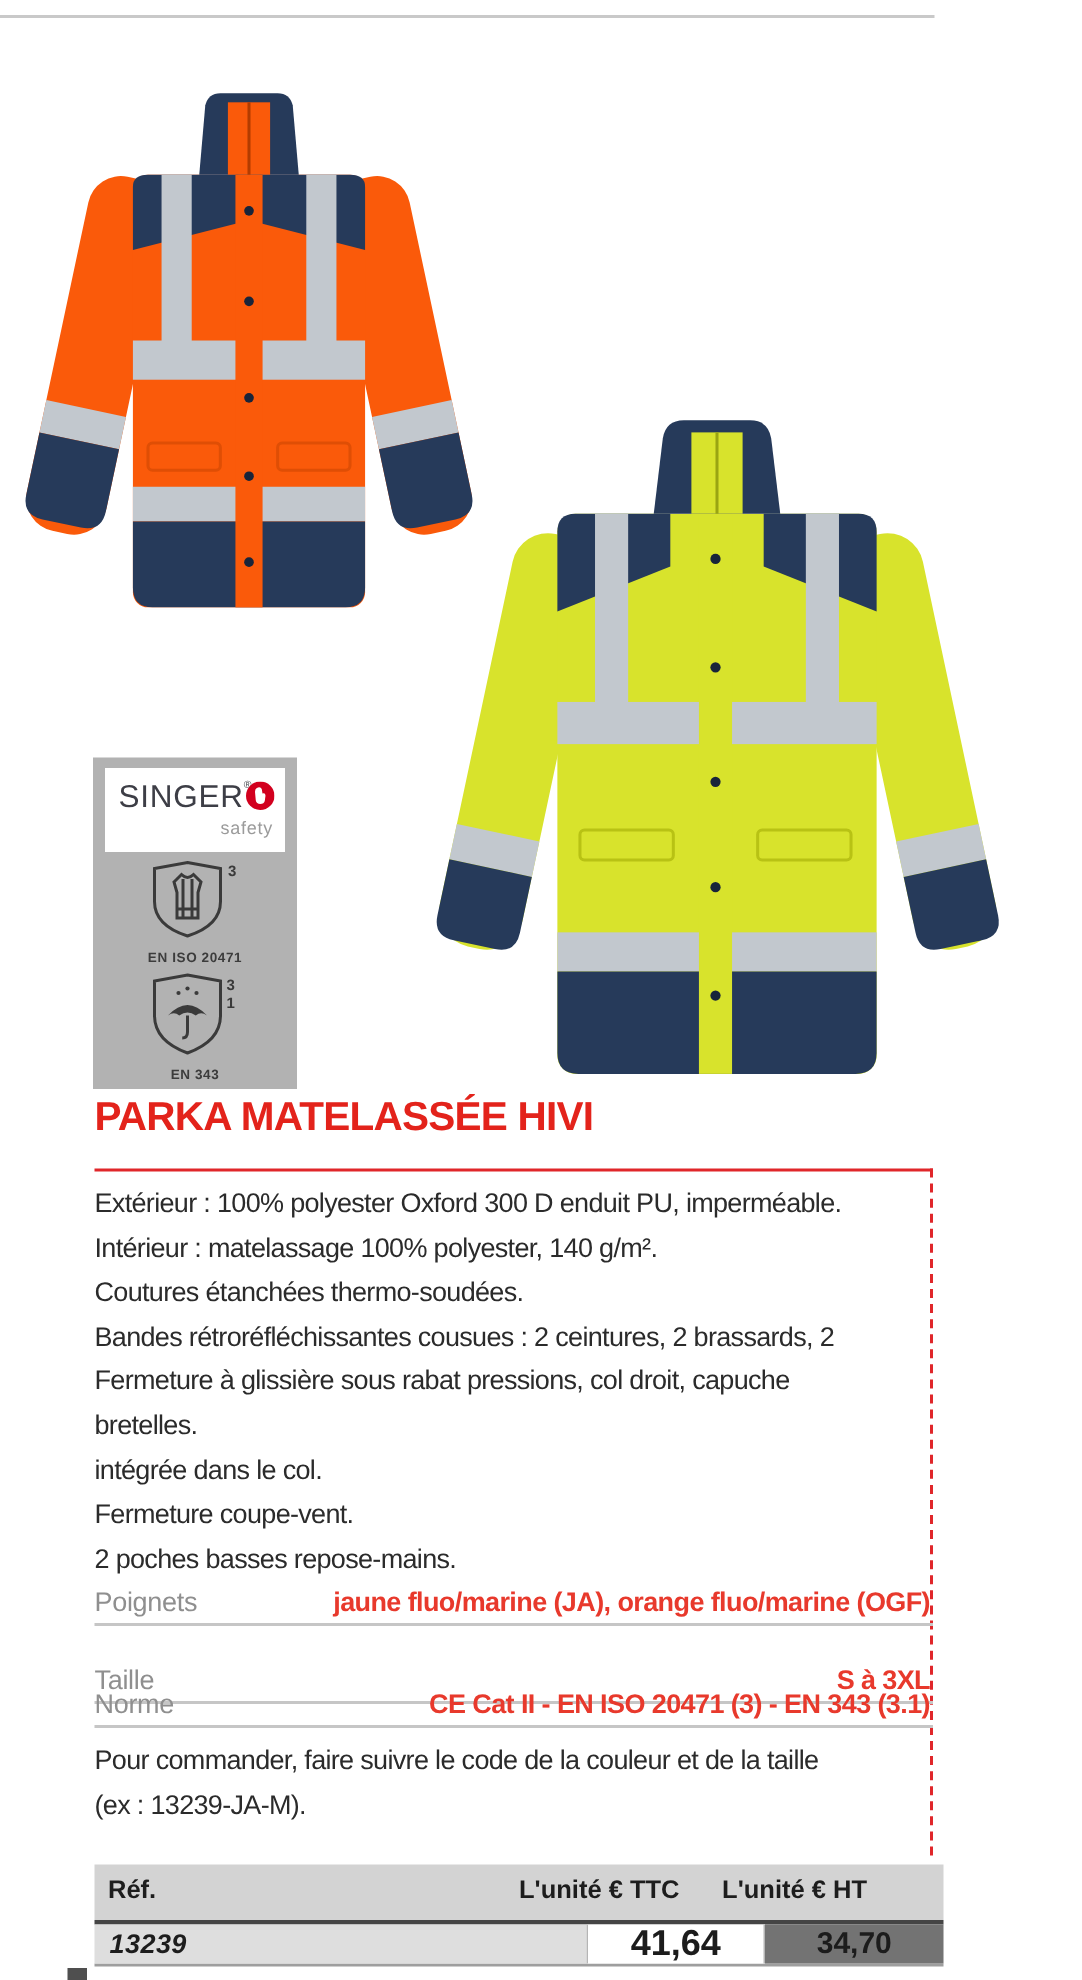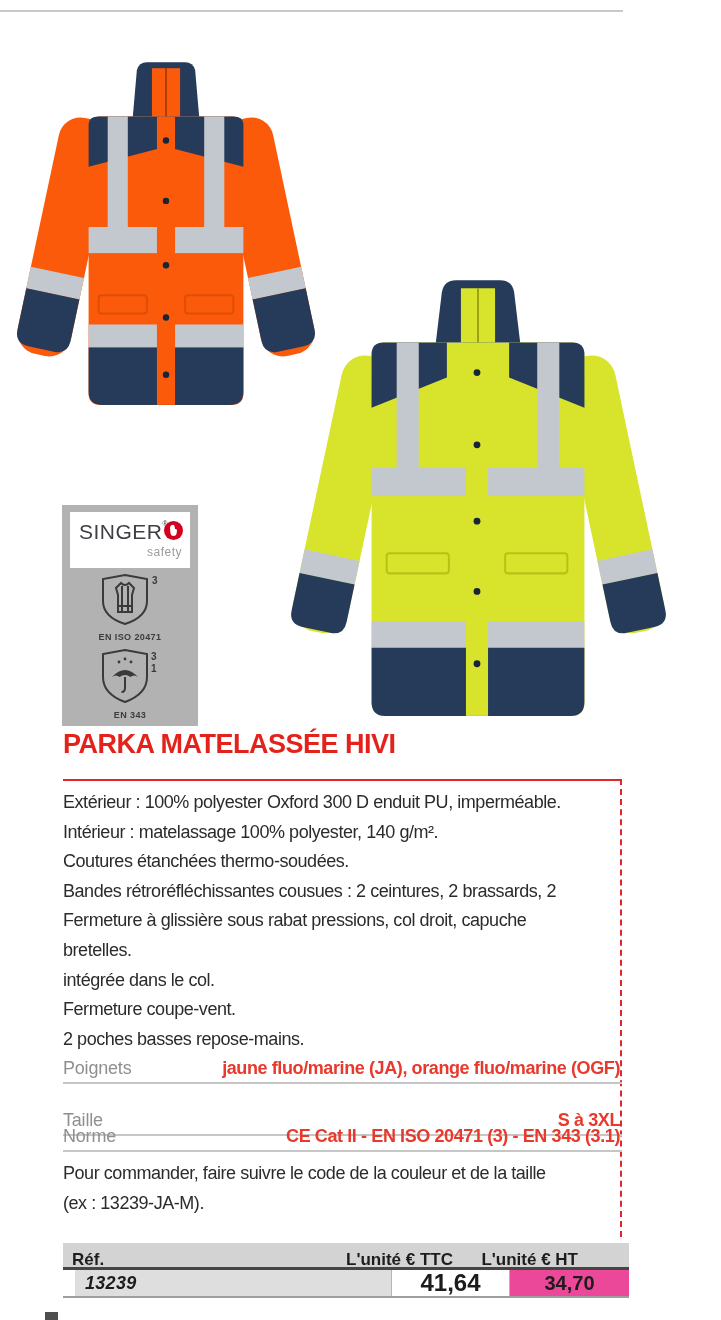--- a/index.html
+++ b/index.html
@@ -44,31 +44,31 @@
   .attr-coloris{top:1058px;}
   .attr-taille{top:1091px;margin-top:19px;}
   .attr-norme{top:1126px;}
 
   
   .order-note{position:absolute;left:63px;top:1158px;width:560px;}
   .order-note div{font-size:18px;line-height:30px;color:#2b2b2b;letter-spacing:-.45px;white-space:nowrap;}
 
   
   .price-table{position:absolute;left:63px;top:1243px;width:566px;}
-  .pt-header{position:relative;height:24px;background:#d3d3d3;}
+  .pt-header{position:relative;height:37px;background:#d3d3d3;}
   .pt-ref-h{position:absolute;left:9px;top:7px;font-size:17px;font-weight:bold;color:#1d1d1d;}
   .pt-ttc-h{position:absolute;right:176px;top:7px;font-size:17px;font-weight:bold;color:#1d1d1d;white-space:nowrap;}
   .pt-ht-h{position:absolute;right:51px;top:7px;font-size:17px;font-weight:bold;color:#1d1d1d;white-space:nowrap;}
   .pt-sep{height:3px;background:#454545;}
   .pt-row{display:grid;grid-template-columns:328px 119px 119px;height:26px;border-bottom:2px solid #9e9e9e;}
   .pt-ref{background:#dedede;font-size:18px;font-weight:bold;font-style:italic;color:#1d1d1d;
-          padding-left:10px;line-height:26px;letter-spacing:.3px;margin-left:12px;}
+          padding-left:10px;line-height:26px;letter-spacing:.3px;}
   .pt-ttc{background:#ffffff;border-left:1px solid #b5b5b5;border-right:1px solid #b5b5b5;
           font-size:24px;font-weight:bold;color:#1c1c1c;text-align:center;line-height:26px;}
-  .pt-ht{background:#ec4899;font-size:20px;font-weight:bold;color:#1c1c1c;text-align:center;line-height:26px;}
+  .pt-ht{background:#737373;font-size:20px;font-weight:bold;color:#1c1c1c;text-align:center;line-height:26px;}
 
   .page-mark{position:absolute;left:45px;top:1312px;width:13px;height:8px;background:#4f4f4f;}
 </style>
 </head>
 <body>
 
 <div class="page">
 
   <div class="top-rule"></div>
 

